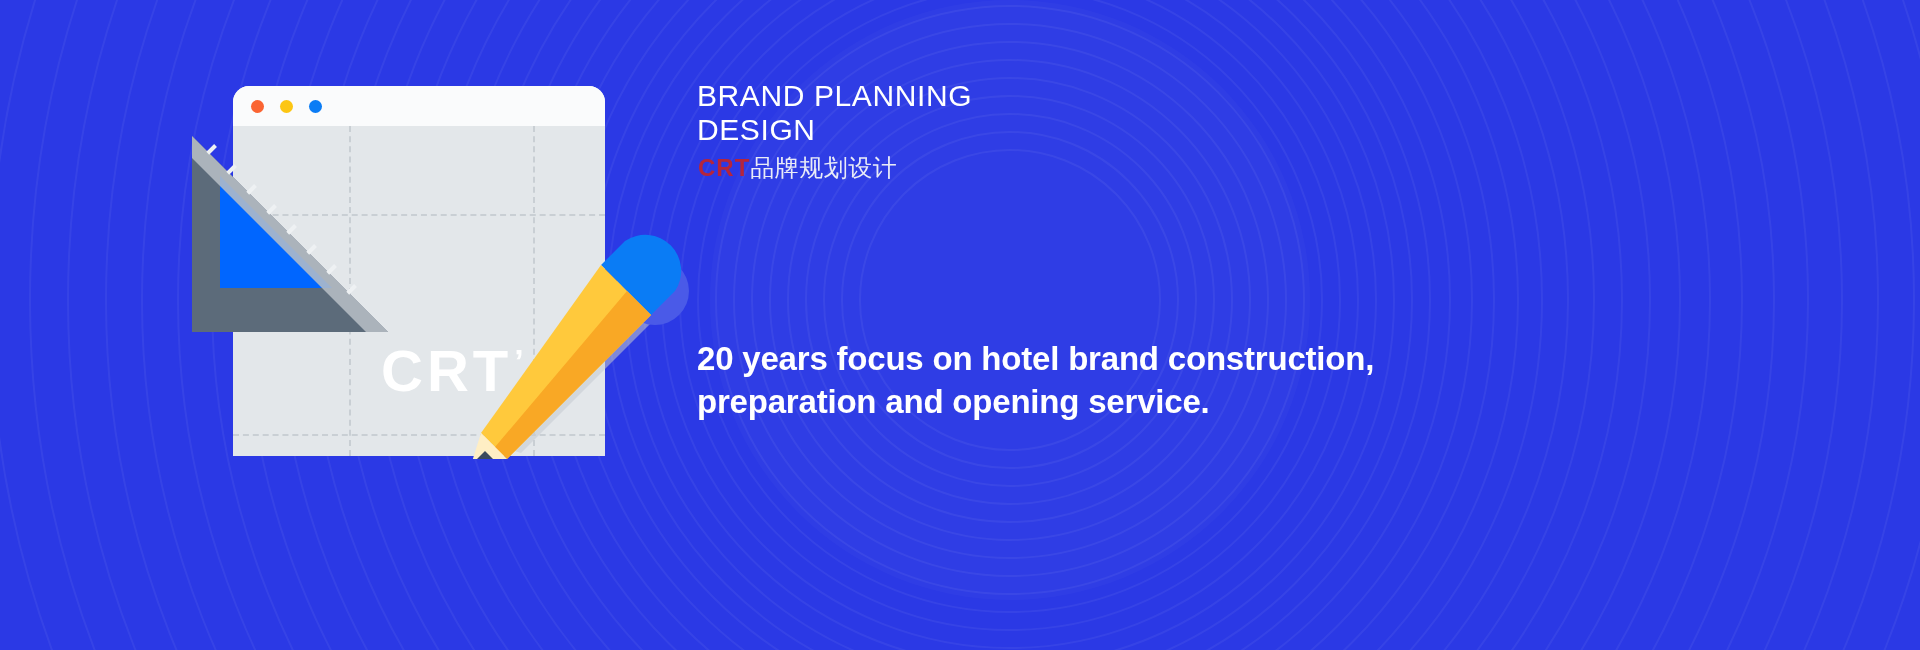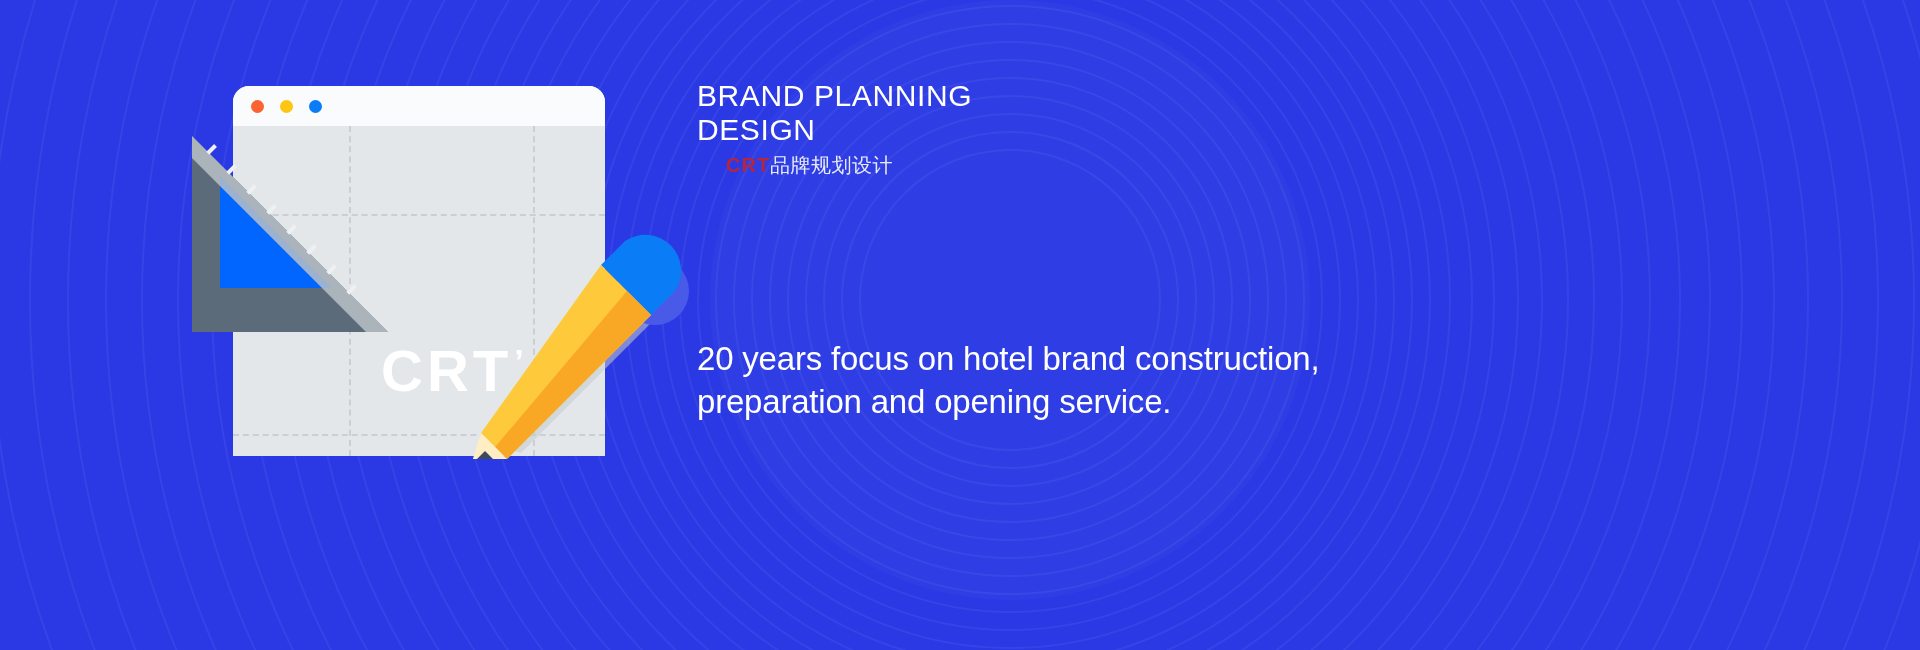--- a/index.html
+++ b/index.html
@@ -140,43 +140,42 @@
     font-size: 30px;
     line-height: 1.13;
     font-weight: 400;
     letter-spacing: 0.6px;
     white-space: pre-line;
   }
   .subheading {
     position: absolute;
     left: 1px;
     top: 141px;
-    font-size: 20px;
+    font-size: 24px;
     letter-spacing: 0.5px;
     white-space: nowrap;
-    margin-left: 28px;
   }
   .subheading .brand {
     color: #b5253b;
     font-weight: bold;
     letter-spacing: 1px;
   }
   .subheading .cn {
     color: #e9ebf7;
   }
 
   .tagline-en {
     position: absolute;
     left: 0;
     top: 327px;
     width: 700px;
     color: #ffffff;
     font-size: 33px;
     line-height: 1.30;
-    font-weight: 400;
+    font-weight: 700;
     letter-spacing: -0.2px;
   }
   .tagline-cn {
     position: absolute;
     left: 0;
     top: 412px;
     color: #ffffff;
     font-size: 34px;
     letter-spacing: 1px;
     white-space: nowrap;

